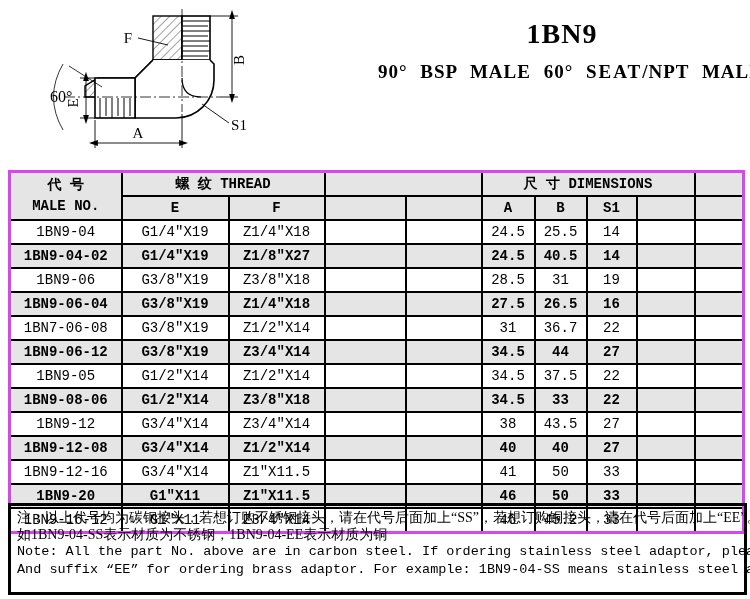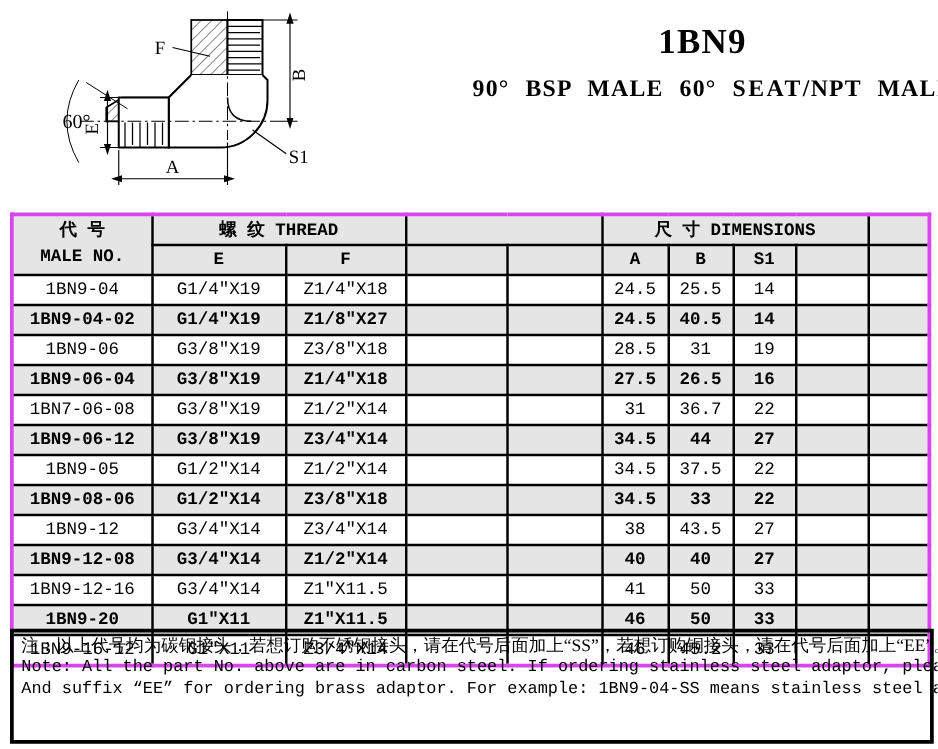--- a/index.html
+++ b/index.html
@@ -325,17 +325,18 @@
       <td>45.2</td>
       <td>33</td>
       <td></td>
       <td></td>
     </tr>
       </tbody>
   </table>
 
   <div class="notes">
     <div class="cn">注：以上代号均为碳钢接头，若想订购不锈钢接头，请在代号后面加上“SS”，若想订购铜接头，请在代号后面加上“EE”。</div>
+    <div class="cn">如1BN9-04-SS表示材质为不锈钢，1BN9-04-EE表示材质为铜</div>
     <div>Note: All the part No. above are in carbon steel. If ordering stainless steel adaptor, please suffix “SS” .</div>
     <div>And suffix “EE” for ordering brass adaptor. For example: 1BN9-04-SS  means stainless steel adaptor.</div>
   </div>
 
 </div>
 
 </body></html>

